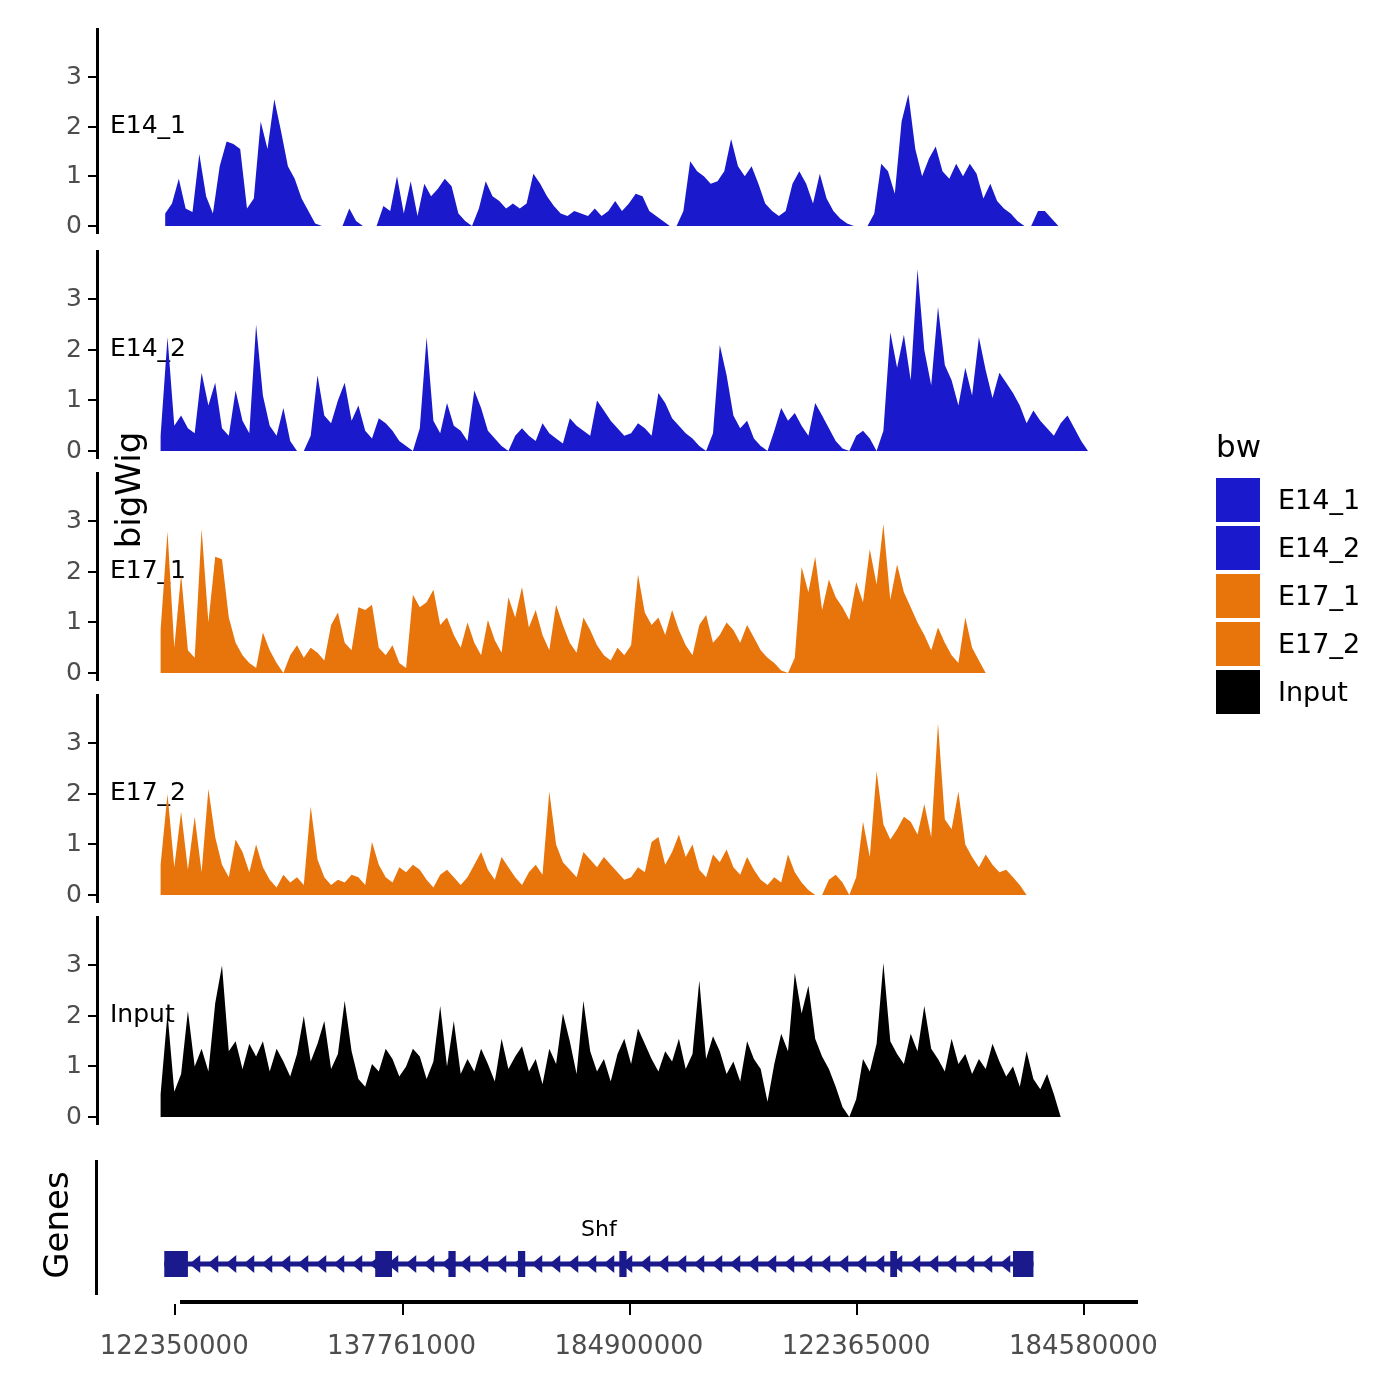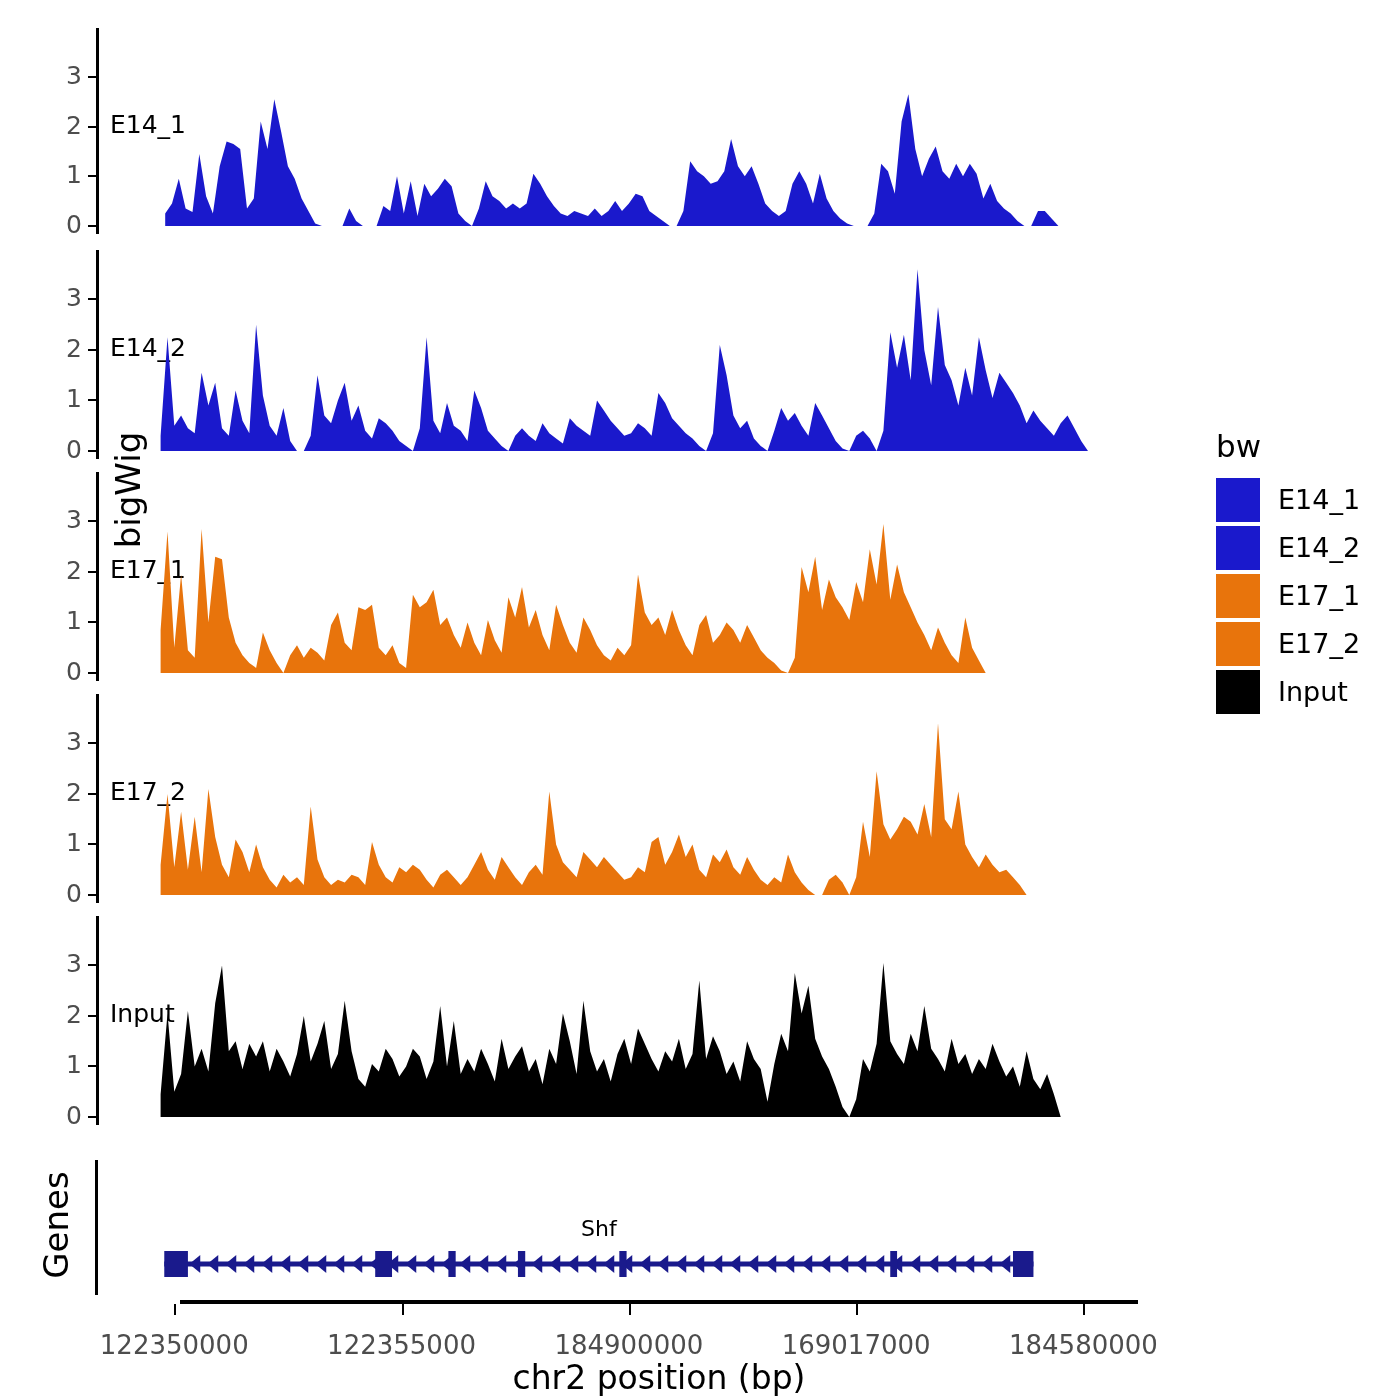--- a/index.html
+++ b/index.html
@@ -207,29 +207,28 @@
         <rect x="890.2510917030567" y="1251" width="6.818777292576556" height="26" fill="#1a1a8c"></rect>
         <rect x="1012.9890829694323" y="1251" width="20.456331877729326" height="26" fill="#1a1a8c"></rect>
       </svg>
     </div>
 
   <div class="xaxis-line"></div>
   <div id="xticks">
       <div class="xtick" style="left: 174.279px;"></div>
       <div class="xticklab" style="left: 174.279px;">122350000</div>
       <div class="xtick" style="left: 401.572px;"></div>
-      <div class="xticklab" style="left: 401.572px;">122355000</div>
+      <div class="xticklab" style="left: 401.572px;">137761000</div>
       <div class="xtick" style="left: 628.865px;"></div>
       <div class="xticklab" style="left: 628.865px;">184900000</div>
       <div class="xtick" style="left: 856.157px;"></div>
-      <div class="xticklab" style="left: 856.157px;">169017000</div>
+      <div class="xticklab" style="left: 856.157px;">122365000</div>
       <div class="xtick" style="left: 1083.45px;"></div>
       <div class="xticklab" style="left: 1083.45px;">184580000</div>
     </div>
-  <div class="xaxis-title">chr2 position (bp)</div>
 
   <div class="legend">
     <div class="legend-title">bw</div>
     <div class="legend-items" id="legend-items">
         <div class="legend-row">
           <div class="legend-key" style="background: rgb(26, 25, 204);"></div>
           <div class="legend-lab">E14_1</div>
         </div>
         <div class="legend-row">
           <div class="legend-key" style="background: rgb(26, 25, 204);"></div>

